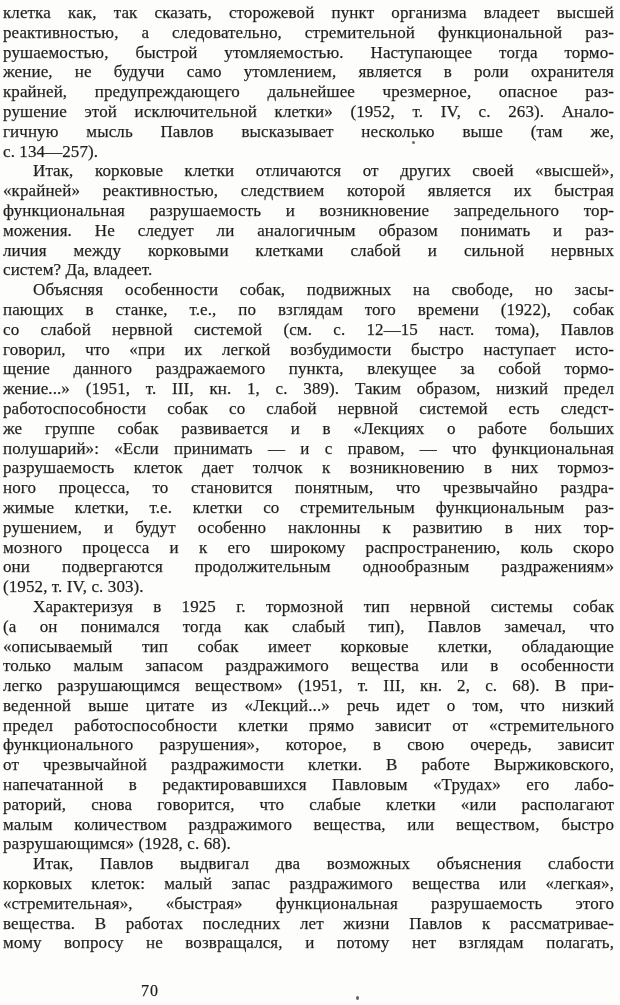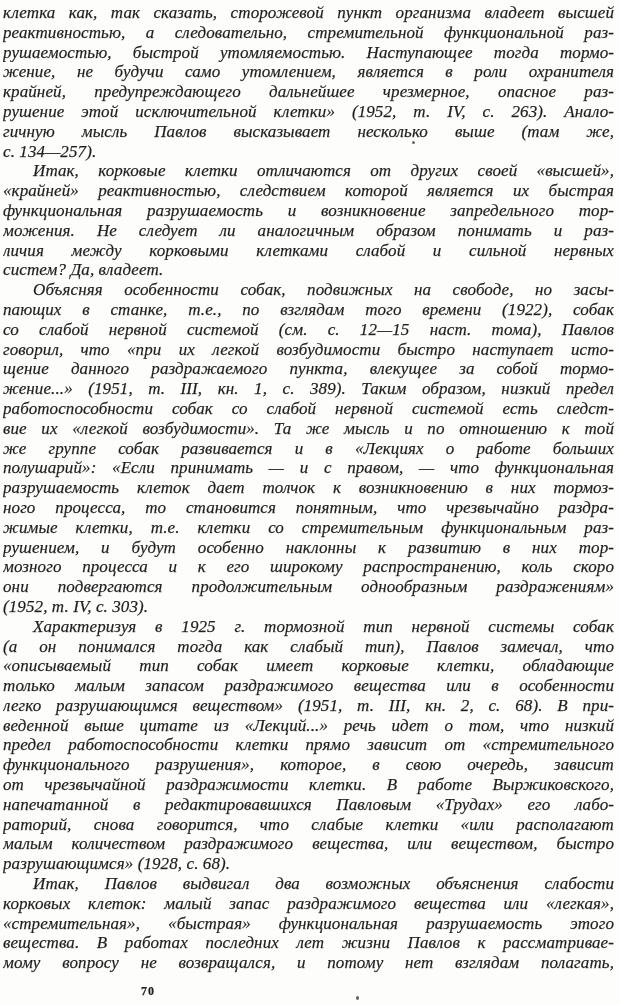--- a/index.html
+++ b/index.html
@@ -22,21 +22,20 @@
     -webkit-text-stroke: 0.25px rgba(30,30,30,0.8);
   }
   .text-block {
     position: absolute;
     top: 3px;
     left: 3px;
     right: 6px;
   }
   .paragraph {
     margin: 0;
-    font-style: italic;
   }
   .line {
     font-size: 17px;
     line-height: 19.8px;
     height: 19.8px;
     text-align: justify;
     text-align-last: justify;
     overflow: hidden;
     letter-spacing: 0.1px;
   }
@@ -50,24 +49,23 @@
     position: absolute;
     top: 980px;
     left: 0;
     width: 620px;
     height: 25px;
   }
   .page-number {
     position: absolute;
     left: 141px;
     top: 0;
-    font-size: 12px;
+    font-size: 16px;
     line-height: 22px;
     letter-spacing: 1px;
-    font-weight: bold;
   }
   .speck {
     position: absolute;
     background: #3a3a3a;
     border-radius: 50%;
   }
   .speck-1 {
     left: 412px;
     top: 141px;
     width: 3px;
@@ -106,21 +104,20 @@
         <div class="line final">систем? Да, владеет.</div>
       </div>
       <div class="paragraph">
         <div class="line indent">Объясняя особенности собак, подвижных на свободе, но засы-</div>
         <div class="line">пающих в станке, т.е., по взглядам того времени (1922), собак</div>
         <div class="line">со слабой нервной системой (см. с. 12—15 наст. тома), Павлов</div>
         <div class="line">говорил, что «при их легкой возбудимости быстро наступает исто-</div>
         <div class="line">щение данного раздражаемого пункта, влекущее за собой тормо-</div>
         <div class="line">жение...» (1951, т. III, кн. 1, с. 389). Таким образом, низкий предел</div>
         <div class="line">работоспособности собак со слабой нервной системой есть следст-</div>
-        <div class="line">вие их «легкой возбудимости». Та же мысль и по отношению к той</div>
         <div class="line">же группе собак развивается и в «Лекциях о работе больших</div>
         <div class="line">полушарий»: «Если принимать — и с правом, — что функциональная</div>
         <div class="line">разрушаемость клеток дает толчок к возникновению в них тормоз-</div>
         <div class="line">ного процесса, то становится понятным, что чрезвычайно раздра-</div>
         <div class="line">жимые клетки, т.е. клетки со стремительным функциональным раз-</div>
         <div class="line">рушением, и будут особенно наклонны к развитию в них тор-</div>
         <div class="line">мозного процесса и к его широкому распространению, коль скоро</div>
         <div class="line">они подвергаются продолжительным однообразным раздражениям»</div>
         <div class="line final">(1952, т. IV, с. 303).</div>
       </div>

